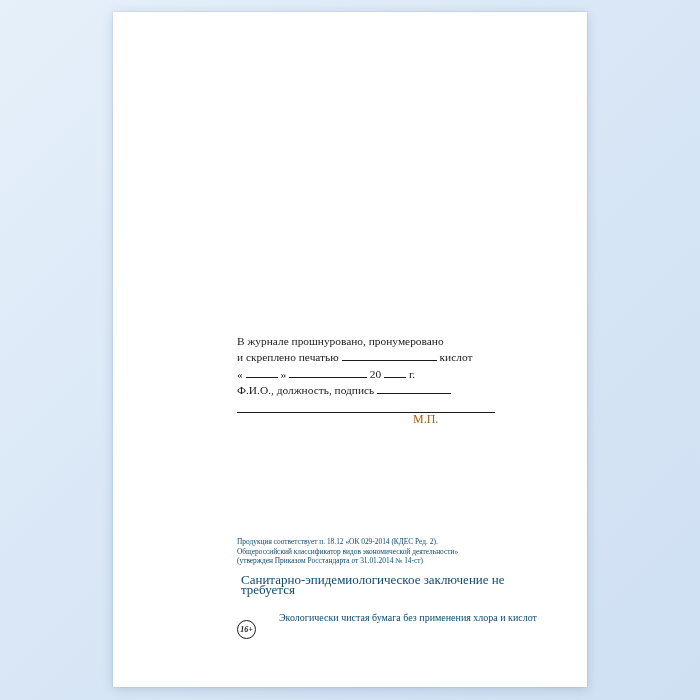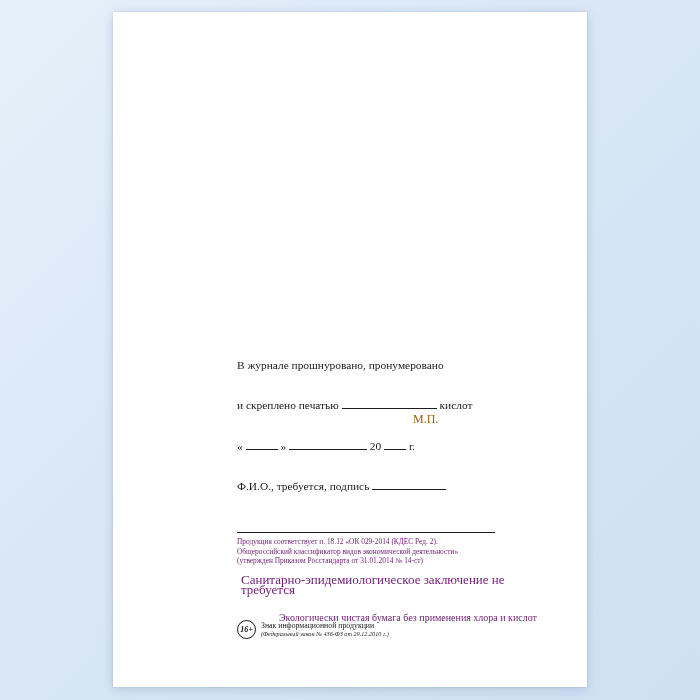--- a/index.html
+++ b/index.html
@@ -41,21 +41,20 @@
     position: absolute;
     left: 124px;
     top: 322px;
     width: 260px;
     color: #1b1b1b;
     font-size: 11.4px;
     line-height: 15.4px;
   }
   .mid-block .line {
     white-space: nowrap;
-    margin-top: 24px;
   }
   .fill {
     display: inline-block;
     border-bottom: 1px solid #1b1b1b;
     height: 11px;
     vertical-align: baseline;
   }
   .fill.w95 { width: 95px; }
   .fill.w30 { width: 32px; }
   .fill.w78 { width: 78px; }
@@ -70,21 +69,21 @@
     font-size: 12px;
     color: #a16207;
   }
 
   
   .legal {
     position: absolute;
     left: 124px;
     top: 525px;
     width: 300px;
-    color: #701a75;
+    color: #0c4a6e;
   }
   .legal .l1 {
     font-size: 7.4px;
     line-height: 9.6px;
   }
   .legal .gap {
     height: 9px;
   }
   .legal .l2 {
     font-size: 13px;
@@ -161,21 +160,21 @@
         <div class="line">
           <span>«</span>
           <span class="fill w30"></span>
           <span>»</span>
           <span class="fill w78"></span>
           <span>20</span>
           <span class="fill w20"></span>
           <span>г.</span>
         </div>
         <div class="line">
-          <span>Ф.И.О., требуется, подпись</span>
+          <span>Ф.И.О., должность, подпись</span>
           <span class="fill w72"></span>
         </div>
         <div class="line">
           <span class="fill full"></span>
         </div>
       </div>
 
       <div class="stamp-mp">М.П.</div>
 
       <div class="legal">
@@ -184,21 +183,17 @@
         <div class="l1 ital">(утвержден Приказом Росстандарта от 31.01.2014 № 14-ст)</div>
         <div class="gap"></div>
         <div class="l2">Санитарно-эпидемиологическое заключение не требуется</div>
         <div class="gap"></div>
         <div class="gap"></div>
         <div class="l4">Экологически чистая бумага без применения хлора и кислот</div>
       </div>
 
       <div class="age-row">
         <div class="age-badge">16+</div>
-        <div class="age-texts">
-          <div class="age-title">Знак информационной продукции</div>
-          <div class="age-sub">(Федеральный закон № 436-ФЗ от 29.12.2010 г.)</div>
-        </div>
       </div>
 
     </div>
   </div>
 </div>
 
 </body></html>

